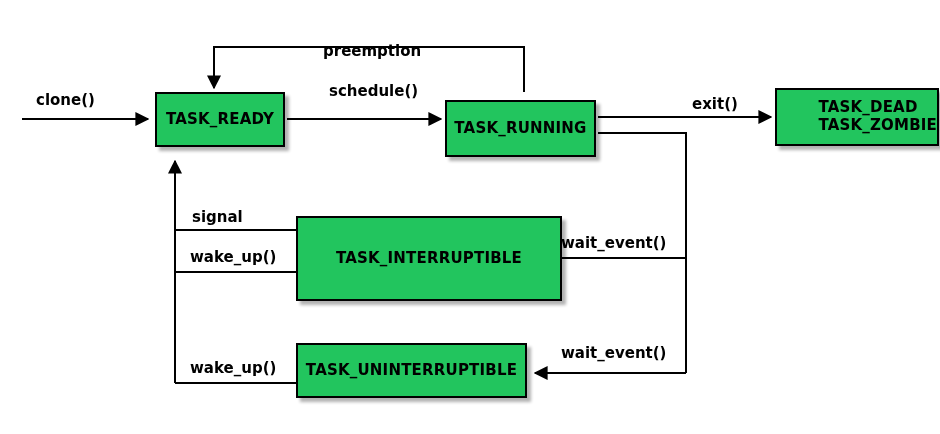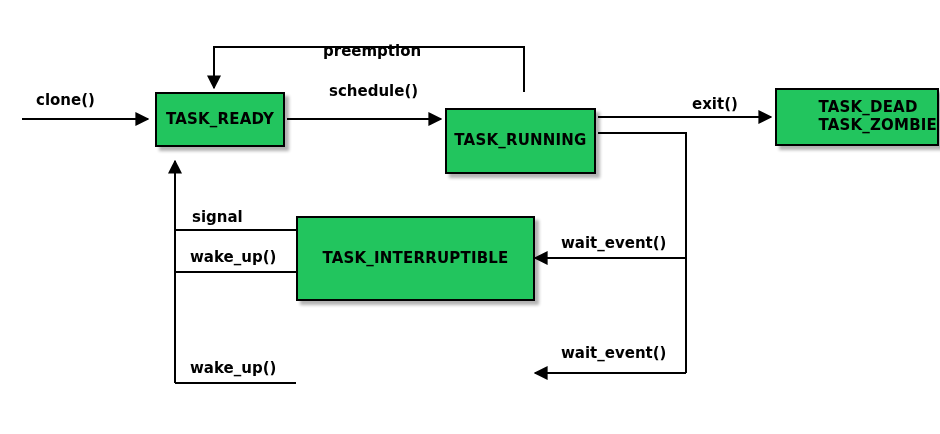--- a/index.html
+++ b/index.html
@@ -93,33 +93,36 @@
       <path d="M 175 230 L 296 230"></path>
       <path d="M 175 272 L 296 272"></path>
       <path d="M 175 383 L 296 383"></path>
     </g>
   </svg>
 
   <div class="state-box" style="left:155px; top:92px; width:130px; height:55px;">
     <span class="state-label">TASK_READY</span>
   </div>
 
-  <div class="state-box" style="left:445px; top:108px; width:151px; height:66px;">
+  <div class="state-box" style="left:445px; top:100px; width:151px; height:57px;">
     <span class="state-label">TASK_RUNNING</span>
   </div>
 
   <div class="state-box align-left" style="left:775px; top:88px; width:164px; height:58px;justify-content:flex-end;">
     <span class="state-label">TASK_DEAD
 TASK_ZOMBIE</span>
   </div>
 
-  <div class="state-box" style="left:296px; top:216px; width:239px; height:85px;">
+  <div class="state-box" style="left:296px; top:216px; width:266px; height:85px;">
     <span class="state-label">TASK_INTERRUPTIBLE</span>
   </div>
 
+  <div class="state-box" style="left:296px; top:343px; width:231px; height:55px;">
+    <span class="state-label">TASK_UNINTERRUPTIBLE</span>
+  </div>
 
   <div class="edge-label" style="left:36px; top:93px;">clone()</div>
 
   <div class="edge-label" style="left:329px; top:84px;">schedule()</div>
 
   <div class="edge-label" style="left:323px; top:44px;">preemption</div>
 
   <div class="edge-label" style="left:692px; top:97px;text-align:right;">exit()</div>
 
   <div class="edge-label" style="left:561px; top:236px;">wait_event()</div>

